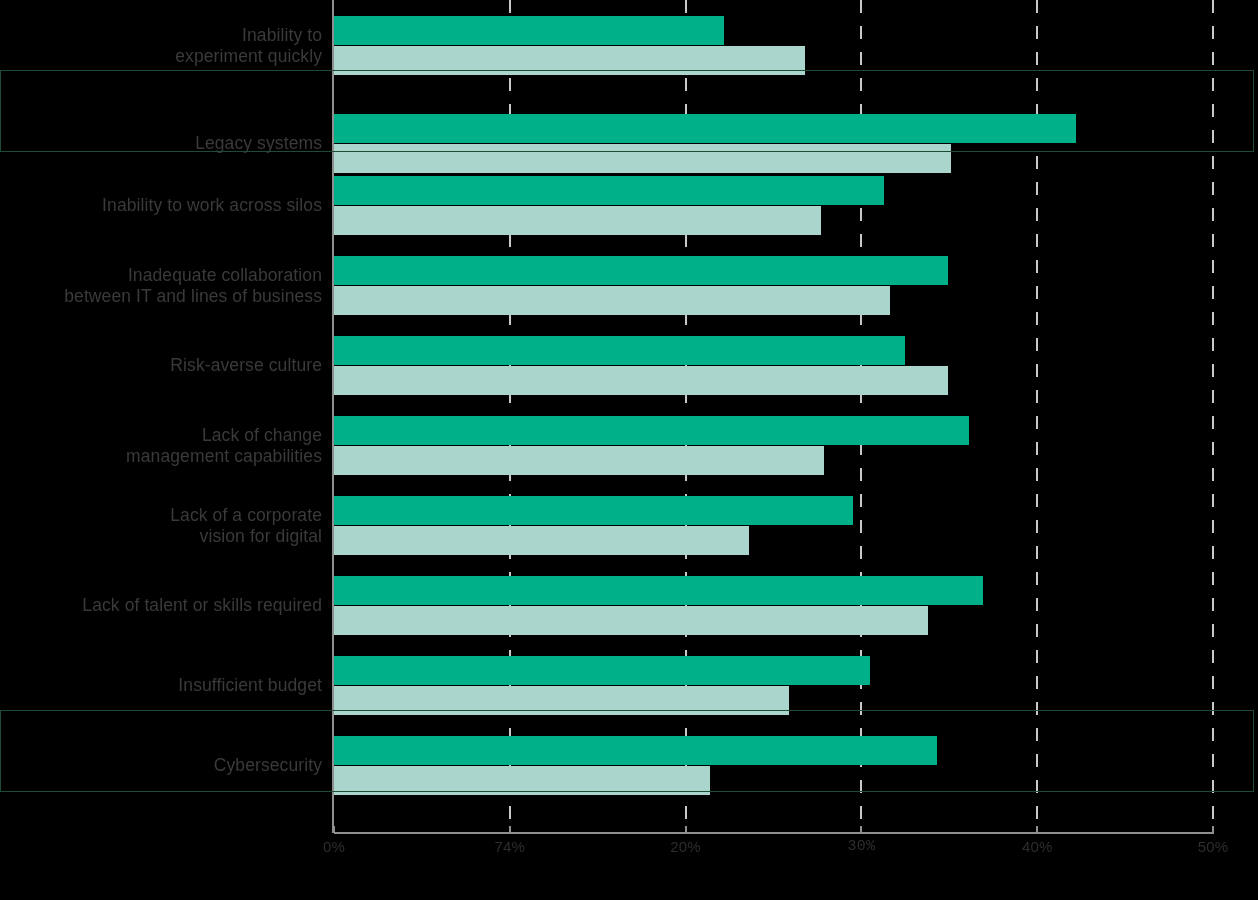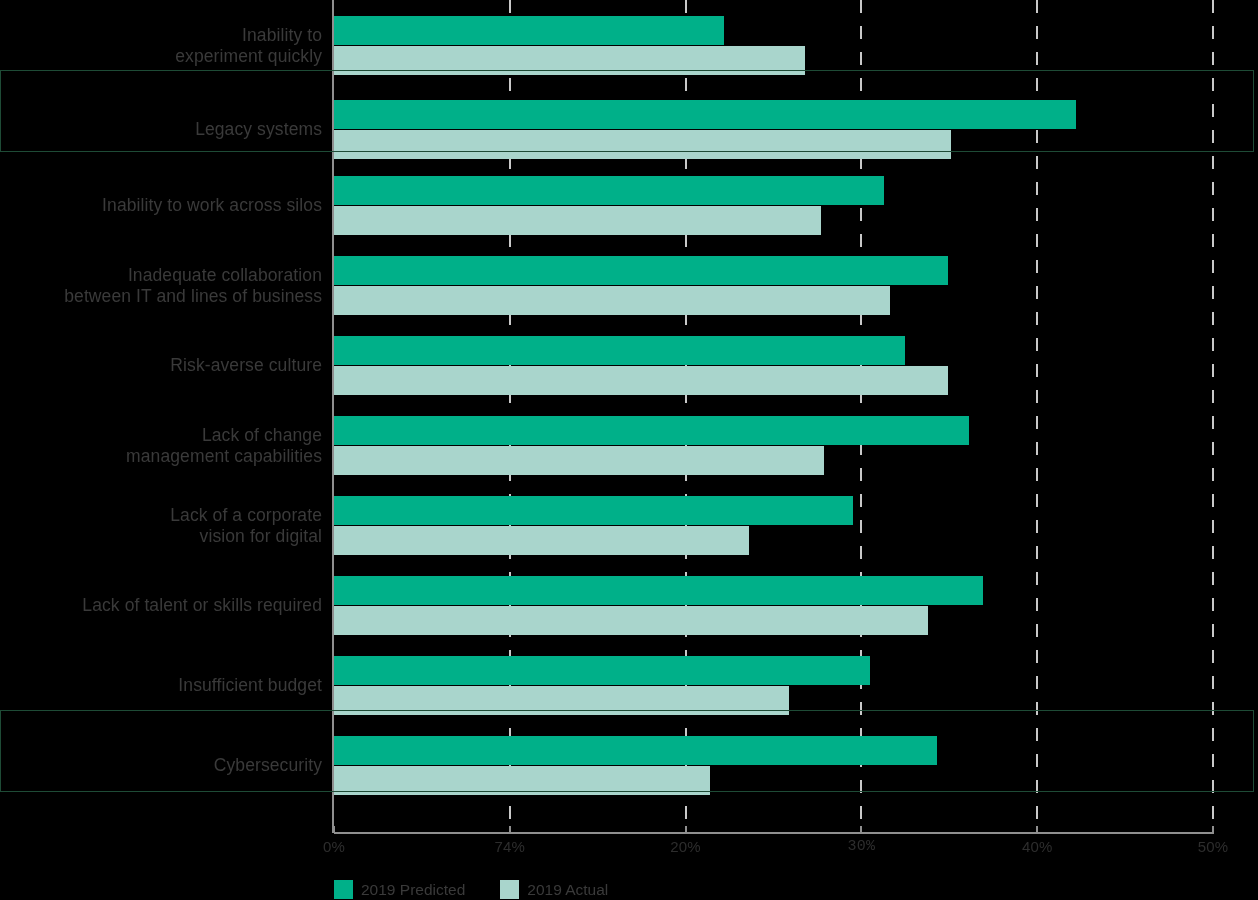--- a/index.html
+++ b/index.html
@@ -151,21 +151,21 @@
 
   <div id="rows">
       <div class="row" style="top: 16px; height: 59px;">
         <div class="row-label" style="top: 8.5px;">
           <div>Inability to</div>
           <div>experiment quickly</div>
         </div>
         <div class="bar predicted" title="2019 Predicted: 22.2%" style="top: 0px; width: 390.276px; background: rgb(0, 176, 137);"></div>
         <div class="bar actual" title="2019 Actual: 26.8%" style="top: 30px; width: 471.144px; background: rgb(169, 213, 204);"></div>
       </div>
-      <div class="row" style="top: 100px; height: 53px;">
+      <div class="row" style="top: 114px; height: 53px;">
         <div class="row-label" style="top: 19px;">
           <div>Legacy systems</div>
         </div>
         <div class="bar predicted" title="2019 Predicted: 42.2%" style="top: 0px; width: 741.876px; background: rgb(0, 176, 137);"></div>
         <div class="bar actual" title="2019 Actual: 35.1%" style="top: 30px; width: 617.058px; background: rgb(169, 213, 204);"></div>
       </div>
       <div class="row" style="top: 176px; height: 59px;">
         <div class="row-label" style="top: 19px;">
           <div>Inability to work across silos</div>
         </div>
@@ -240,24 +240,14 @@
       <div class="axis-tick" style="left: 684.6px;"></div>
       <div class="axis-tick-label" style="left: 685.6px;">20%</div>
       <div class="axis-tick" style="left: 860.4px;"></div>
       <div class="axis-tick-label" style="left: 861.4px; font-family: Liberation Mono, monospace;">30%</div>
       <div class="axis-tick" style="left: 1036.2px;"></div>
       <div class="axis-tick-label" style="left: 1037.2px;">40%</div>
       <div class="axis-tick" style="left: 1212px;"></div>
       <div class="axis-tick-label" style="left: 1213px;">50%</div>
     </div>
 
-  <div class="legend" id="legend">
-      <div class="legend-item">
-        <span class="legend-swatch" style="background: rgb(0, 176, 137);"></span>
-        <span class="legend-label">2019 Predicted</span>
-      </div>
-      <div class="legend-item">
-        <span class="legend-swatch" style="background: rgb(169, 213, 204);"></span>
-        <span class="legend-label">2019 Actual</span>
-      </div>
-    </div>
 
 </div>
 
 </body></html>

